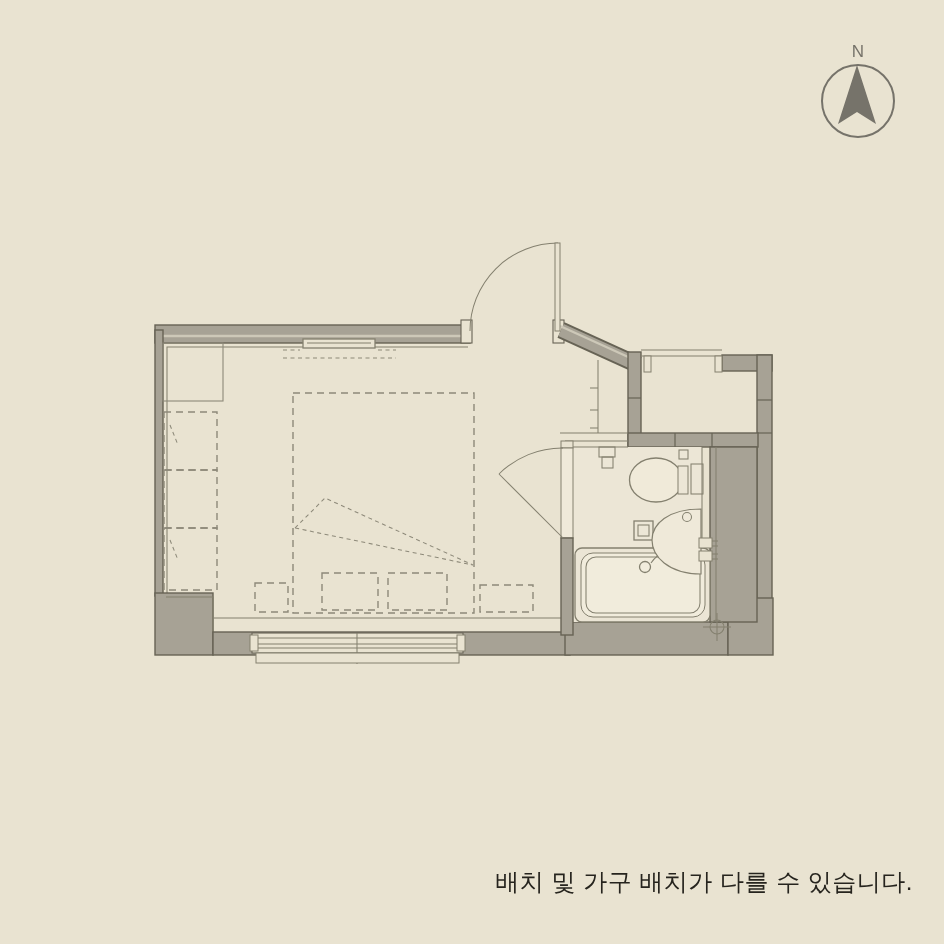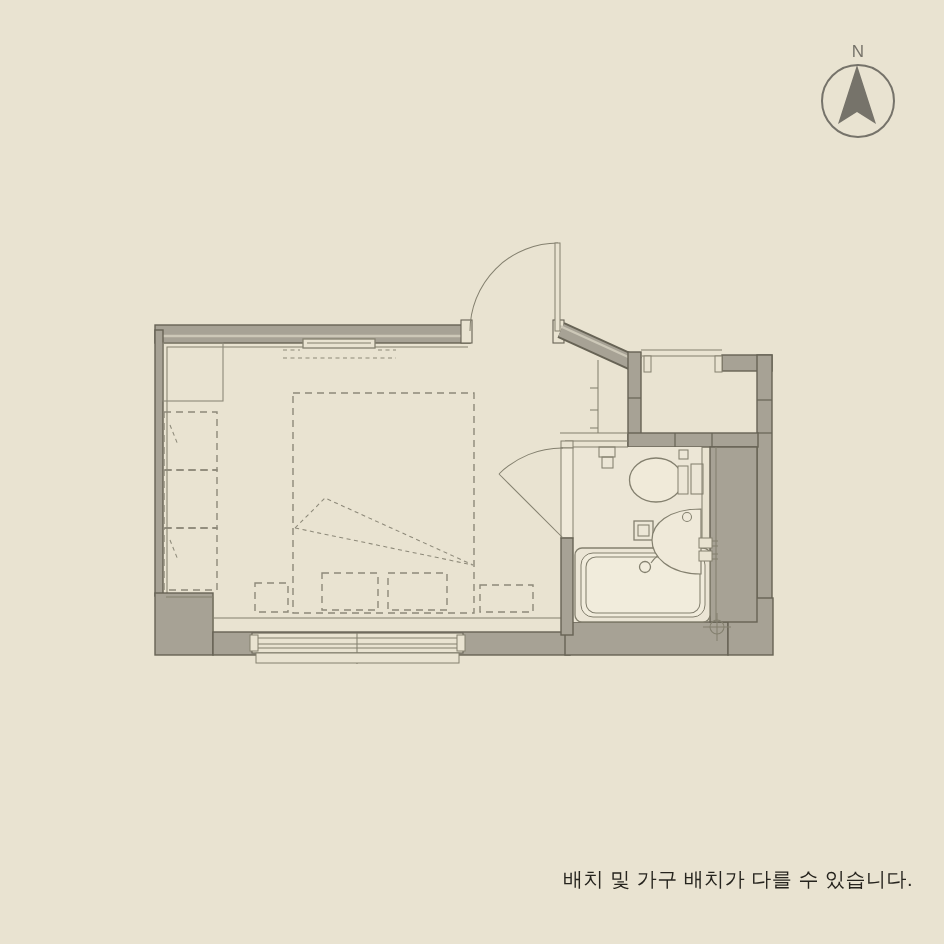--- a/index.html
+++ b/index.html
@@ -23,21 +23,21 @@
   .fixfill{stroke:var(--fixture-line);stroke-width:1.3;fill:var(--fixture-fill);}
   .jamb{fill:var(--page-bg);stroke:var(--wall-stroke);stroke-width:1.1;}
   .jamb-s{fill:var(--page-bg);stroke:var(--fixture-line);stroke-width:1;}
   .dash{stroke:var(--dashed-line);stroke-width:1.4;fill:none;stroke-dasharray:7 5;}
   .dash-s{stroke:var(--dashed-line);stroke-width:1.05;fill:none;stroke-dasharray:4 3.5;}
   .bathfloor{fill:var(--bathroom-floor);stroke:none;}
   .doorway{fill:var(--doorway-fill);stroke:var(--fixture-line);stroke-width:1;}
   .compass-line{stroke:var(--compass-color);stroke-width:2;fill:none;}
   .compass-fill{fill:var(--compass-color);stroke:none;}
   .compass-n{fill:var(--compass-color);font-size:17px;}
-  .caption{position:absolute;top:866px;right:31px;font-size:20px;letter-spacing:.5px;
+  .caption{position:absolute;top:866px;right:31px;font-size:24px;letter-spacing:.5px;
            color:var(--caption-color);white-space:nowrap;}
 </style>
 </head>
 <body>
 
 <div class="stage">
   <svg viewBox="0 0 944 944" width="944" height="944">
 
     <g>
 

